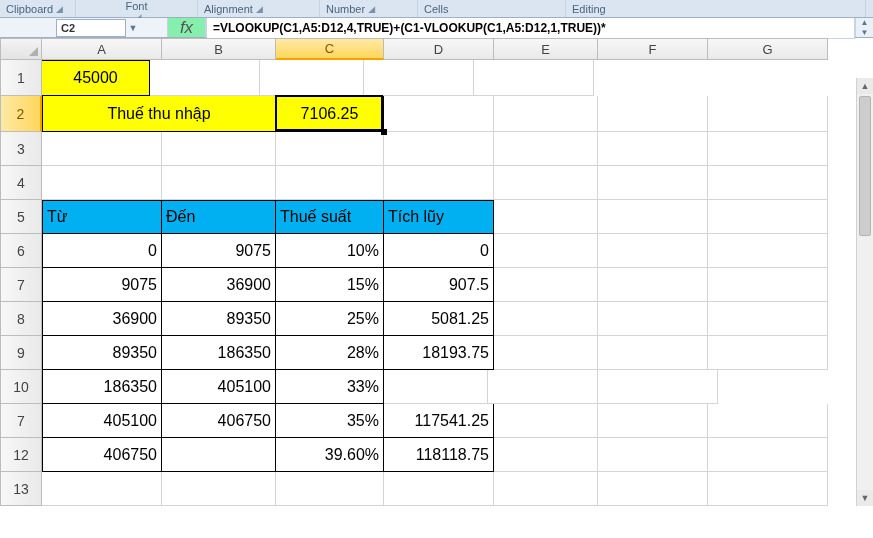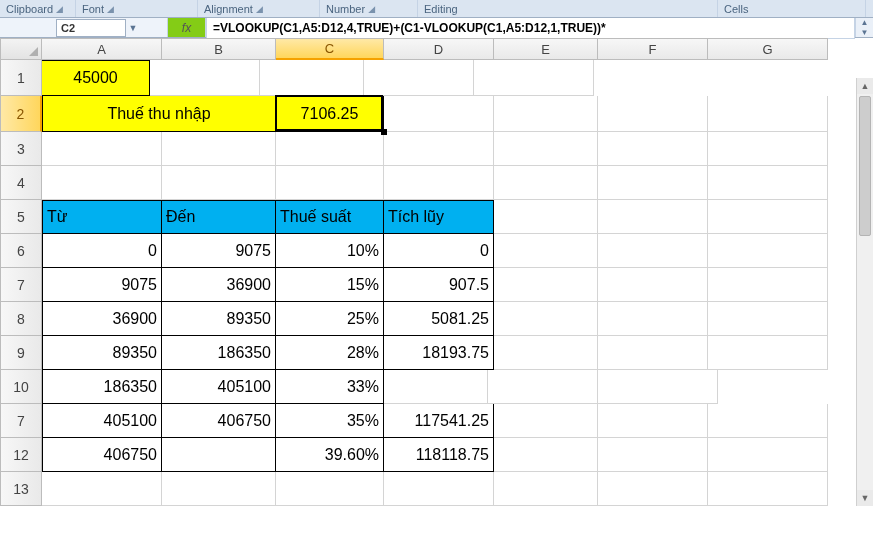--- a/index.html
+++ b/index.html
@@ -1,30 +1,30 @@
 <!DOCTYPE html>
 <html><head>
 <meta charset="utf-8">
 <style>
 * { box-sizing: border-box; margin: 0; padding: 0; }
 body { font-family: "Segoe UI", Tahoma, sans-serif; font-size: 12px; background: #fff; overflow: hidden; width: 873px; height: 538px; }
 .ribbon-groups { display: flex; background: #dbe5f1; border-bottom: 1px solid #a0b0c4; height: 18px; align-items: center; }
 .ribbon-group { display: flex; align-items: center; color: #4a647f; font-size: 11px; padding: 0 6px; border-right: 1px solid #c5d3e5; height: 100%; }
 .ribbon-group .dl { margin-left: 3px; color: #7a92ad; font-size: 9px; }
 .rg-clipboard { width: 76px; }
-.rg-font { width: 122px; }
+.rg-font { width: 122px; flex-direction: column; }
 .rg-alignment { width: 122px; }
 .rg-number { width: 98px; }
 .rg-cells { width: 148px; }
 .rg-editing { width: 300px; }
-.formula-bar { display: flex; align-items: stretch; background: #84cc16; height: 20px; border-bottom: 1px solid #a0b0c4; }
+.formula-bar { display: flex; align-items: stretch; background: #86efac; height: 20px; border-bottom: 1px solid #a0b0c4; }
 .namebox-wrap { width: 168px; display: flex; align-items: center; padding-left: 56px; background: #eef3fa; border-right: 1px solid #c5d3e5; }
 .namebox { background: #fff; border: 1px solid #a0b0c4; width: 70px; height: 18px; font-size: 11px; padding: 1px 4px; font-weight: bold; color: #333; }
 .namebox-arrow { width: 14px; color: #5b7493; font-size: 9px; text-align: center; }
-.fx-btn { width: 38px; display: flex; align-items: center; justify-content: center; font-style: italic; color: #555; border-right: 1px solid #c5d3e5; font-size: 12px; }
+.fx-btn { width: 38px; display: flex; align-items: center; justify-content: center; font-style: italic; color: #555; border-right: 1px solid #c5d3e5; font-size: 17px; }
 .formula-input { flex: 1; background: #fff; border: 1px solid #c5d3e5; border-top: none; padding: 10px 6px; font-size: 12px; color: #000; height: 100%; font-weight: bold; }
 .spin-wrap { width: 18px; display: flex; flex-direction: column; border-left: 1px solid #c5d3e5; }
 .spin-btn { flex: 1; display: flex; align-items: center; justify-content: center; color: #5b7493; font-size: 8px; background: #eaf0f8; }
 .sheet-area { position: relative; }
 .grid-header-row { display: flex; height: 22px; }
 .corner { width: 42px; border: 1px solid #bcbcbc; background: linear-gradient(#f3f3f3,#e3e3e3); position: relative; }
 .corner::after { content: ""; position: absolute; right: 3px; bottom: 3px; width: 0; height: 0; border-left: 9px solid transparent; border-bottom: 9px solid #b0b0b0; }
 .col-header { border: 1px solid #bcbcbc; border-left: none; background: linear-gradient(#f7f7f7,#e9e9e9); display: flex; align-items: center; justify-content: center; color: #444; font-size: 13px; }
 .col-header.active { background: linear-gradient(#ffe9a6,#ffd65c); color: #8a5600; border-bottom: 2px solid #f5a100; }
 .row { display: flex; }
@@ -67,25 +67,25 @@
       <span class="dl">◢</span>
     </div>
   <div class="ribbon-group rg-alignment">
       <span>Alignment</span>
       <span class="dl">◢</span>
     </div>
   <div class="ribbon-group rg-number">
       <span>Number</span>
       <span class="dl">◢</span>
     </div>
+  <div class="ribbon-group rg-cells">
+      <span>Cells</span>
+    </div>
   <div class="ribbon-group rg-editing">
       <span>Editing</span>
-    </div>
-  <div class="ribbon-group rg-cells">
-      <span>Cells</span>
     </div>
 </div>
 
 <div class="formula-bar">
   <div class="namebox-wrap">
     <input class="namebox" value="C2" style="">
     <span class="namebox-arrow">▼</span>
   </div>
   <div class="fx-btn">
       <span>fx</span>

